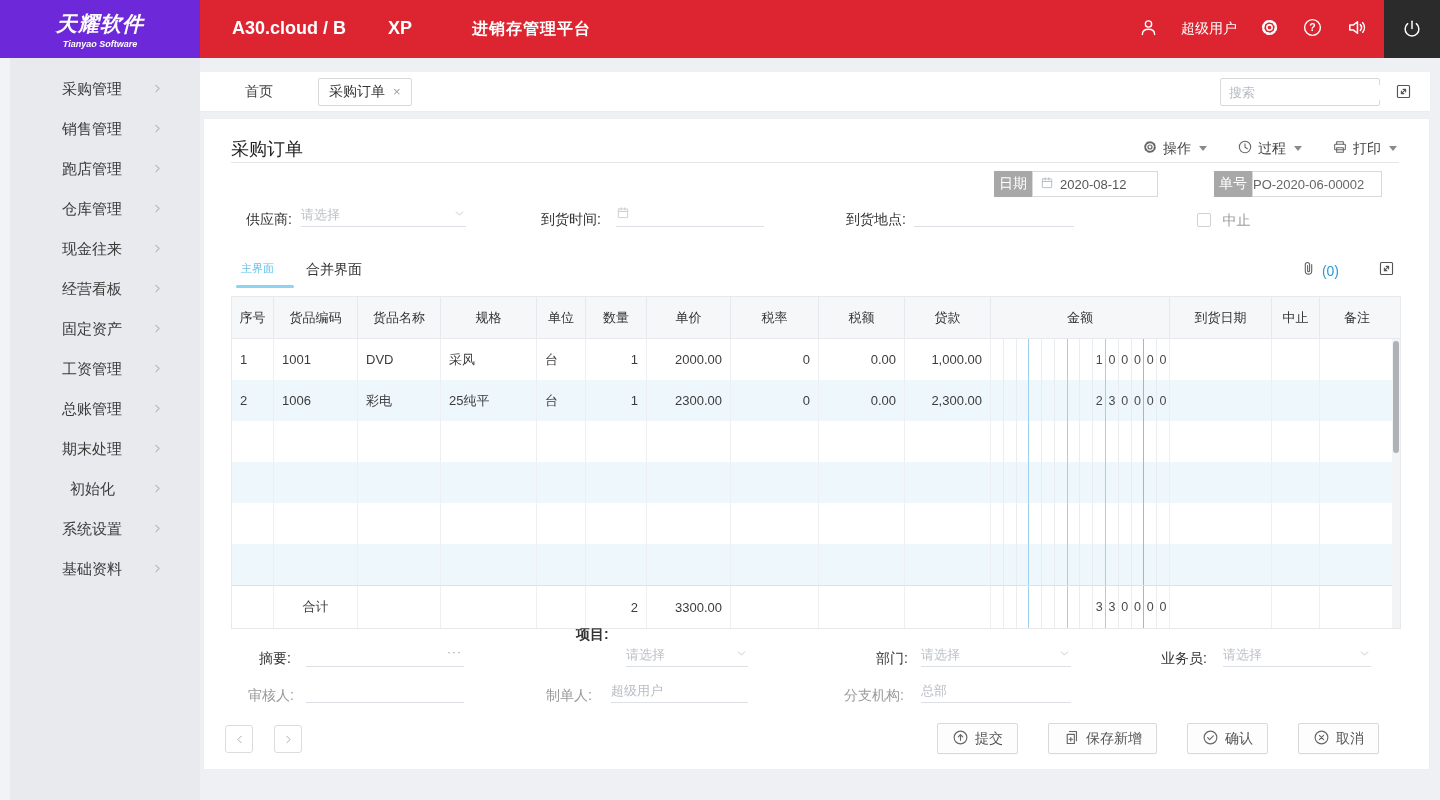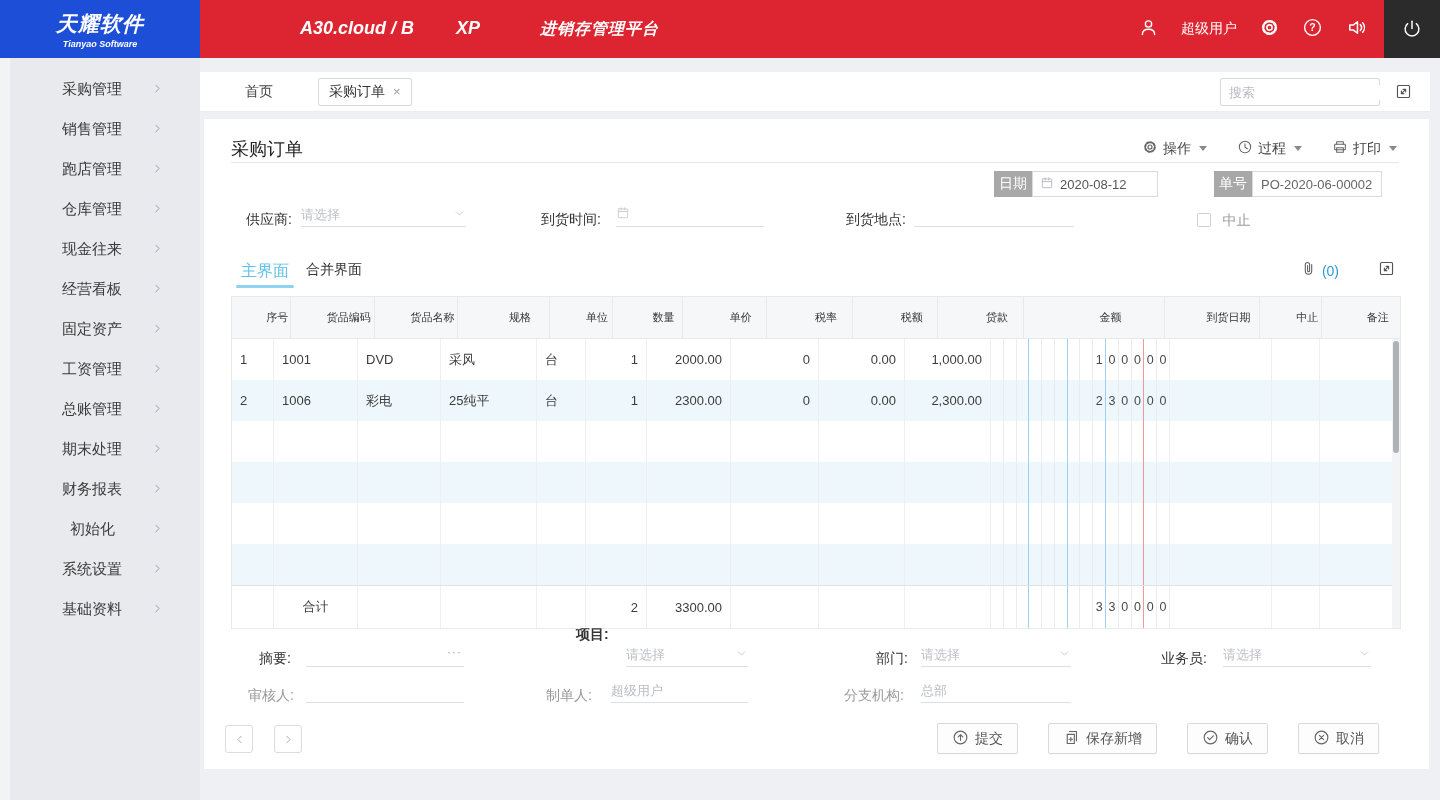--- a/index.html
+++ b/index.html
@@ -3,24 +3,24 @@
 <meta charset="utf-8">
 <style>
   * { margin:0; padding:0; box-sizing:border-box; }
   html,body { width:1440px; height:800px; overflow:hidden; }
   body { font-family:"Liberation Sans","DejaVu Sans",sans-serif; background:#eef0f4; color:#333; }
   .icon { display:inline-block; vertical-align:middle; }
   svg.ic { fill:none; stroke:currentColor; stroke-width:1.6; stroke-linecap:round; stroke-linejoin:round; }
 
   
   #header { position:absolute; top:0; left:0; width:1440px; height:58px; background:#dc2530; display:flex; align-items:center; }
-  #logo { width:200px; height:58px; background:#1d4ed8; color:#fff; display:flex; flex-direction:column; align-items:center; justify-content:center; }
+  #logo { width:200px; height:58px; background:#6d28d9; color:#fff; display:flex; flex-direction:column; align-items:center; justify-content:center; }
   #logo .cn { font-size:21px; font-weight:bold; font-style:italic; letter-spacing:1px; }
   #logo .en { font-size:9px; font-style:italic; font-weight:bold; margin-top:1px; }
-  #htitle { color:#fff; font-style:italic; font-weight:bold; margin-left:100px; display:flex; align-items:baseline;text-align:right; }
+  #htitle { color:#fff; font-weight:bold; margin-left:32px; display:flex; align-items:baseline;text-align:right; }
   #htitle .prod { font-size:18px; }
   #htitle .ed { font-size:18px; margin-left:42px; }
   #htitle .plat { font-size:16px; margin-left:60px; letter-spacing:1px; }
   #hright { position:absolute; right:56px; top:0; height:58px; display:flex; align-items:center; color:#fff; gap:22px; padding-right:16px; }
   #hright .uname { font-size:14px; }
   #power { position:absolute; right:0; top:0; width:56px; height:58px; background:#2b2b2b; color:#fff; display:flex; align-items:center; justify-content:center; cursor:pointer; }
 
   
   #sidebar { position:absolute; top:58px; left:0; width:200px; height:742px; background:#e9eaee; border-left:10px solid #f2f3f5; padding-top:11px; }
   .side-item { height:40px; display:flex; align-items:center; padding-left:52px; font-size:15px; color:#3a3a3a; cursor:pointer; position:relative; }
@@ -47,49 +47,49 @@
   #title-hr { position:absolute; left:27px; right:30px; top:43px; border-bottom:1px solid #e6e6e6; }
 
   
   .tag-label { height:26px; background:#a8a8a8; color:#fff; font-size:14px; display:flex; align-items:center; justify-content:center; }
   #date-group { position:absolute; left:790px; top:52px; display:flex; }
   #date-group .tag-label { width:38px; }
   #date-input { width:126px; height:26px; border:1px solid #d9d9d9; background:#fff; display:flex; align-items:center; padding-left:7px; gap:6px; font-size:13px; color:#555; }
   #date-input .icon { color:#b6bbc2; }
   #no-group { position:absolute; left:1010px; top:52px; display:flex; }
   #no-group .tag-label { width:38px; }
-  #no-input { width:130px; height:26px; border:1px solid #d9d9d9; background:#fff; display:flex; align-items:center; padding-left:8px; font-size:13px; color:#666; }
+  #no-input { width:130px; height:26px; border:1px solid #d9d9d9; background:#fff; display:flex; align-items:center; font-size:13px; color:#666; }
 
   
   .fline { position:absolute; font-size:14px; color:#333; }
   .u-input { border:0; border-bottom:1px solid #dcdfe3; font-size:13px; color:#333; outline:none; background:transparent; height:24px; font-family:inherit; }
   .u-input::placeholder { color:#bcc1c8; }
   .sel { border-bottom:1px solid #dcdfe3; height:24px; display:flex; align-items:center; justify-content:space-between; cursor:pointer;gap:12px; }
   .sel .ph { font-size:13px; color:#bcc1c8; }
   .sel .icon { color:#c0c4cc; }
   .chk { width:14px; height:14px; border:1px solid #d0d0d0; border-radius:2px; background:#fff; display:inline-block; vertical-align:-2px; cursor:pointer; }
 
   
   #viewtabs { position:absolute; left:27px; top:138px; right:30px; height:32px; }
-  #vt-main { position:absolute; left:10px; top:4px; font-size:16px; color:#62c1ea; cursor:pointer; }
+  #vt-main { position:absolute; left:10px; top:4px; font-size:11px; color:#62c1ea; cursor:pointer; }
   #vt-main-line { position:absolute; left:5px; top:28px; width:58px; height:3px; background:#8fd3f2; border-radius:2px; }
   #vt-merge { position:absolute; left:75px; top:4px; font-size:14px; color:#333; cursor:pointer; }
   #attach { position:absolute; right:60px; top:3px; display:flex; align-items:center; gap:5px; cursor:pointer; }
   #attach .icon { color:#666; }
   #attach .cnt { font-size:14px; color:#2a9ad6; }
   #vt-expand { position:absolute; right:4px; top:3px; color:#555; cursor:pointer; }
 
   
   #grid { position:absolute; left:27px; top:177px; width:1170px; border:1px solid #e7e9ec; }
   .trow { display:flex; height:41px; position:relative; }
   .trow.head { height:42px; background:#f6f7f8; border-bottom:1px solid #e7e9ec; }
   .trow.alt { background:#eef7fc; }
   .trow.total { height:43px; border-top:1px solid #dfe2e6; }
   .td { border-right:1px solid #edeff2; height:100%; display:flex; align-items:center; font-size:13px; color:#3c3c3c; overflow:hidden; }
-  .head .td { justify-content:center; font-size:11px; color:#333; border-right-color:#e7e9ec;margin-left:33px; }
+  .head .td { justify-content:center; font-size:13px; color:#333; border-right-color:#e7e9ec; }
   .td.tl { justify-content:flex-start; padding-left:8px; }
   .td.tr { justify-content:flex-end; padding-right:8px; }
   .td.tc { justify-content:center; }
   .c1{width:42px}.c2{width:84px}.c3{width:83px}.c4{width:96px}.c5{width:49px}.c6{width:61px}.c7{width:84px}
   .c8{width:88px}.c9{width:86px}.c10{width:86px}.c11{width:179px}.c12{width:102px}.c13{width:48px}.c14{width:74px;border-right:0}
   .agrid { display:flex; width:100%; height:100%; }
   .agrid i { flex:1; height:100%; border-right:1px solid #e9edf0; font-style:normal; display:flex; align-items:center; justify-content:center; font-size:12.5px; color:#4a4a4a; }
   .agrid i:nth-child(3), .agrid i:nth-child(6), .agrid i:nth-child(9) { border-right-color:#9fd0f0; }
   .agrid i:nth-child(12) { border-right-color:#f19999; }
   .agrid i:nth-child(14) { border-right:0; }
@@ -268,26 +268,20 @@
         </svg></span>
     </div>
   <div class="side-item">
       <span>总账管理</span>
       <span class="chev"><svg class="ic" width="13" height="13">
           <use href="#i-chev-r"></use>
         </svg></span>
     </div>
   <div class="side-item">
       <span>期末处理</span>
-      <span class="chev"><svg class="ic" width="13" height="13">
-          <use href="#i-chev-r"></use>
-        </svg></span>
-    </div>
-  <div class="side-item">
-      <span>财务报表</span>
       <span class="chev"><svg class="ic" width="13" height="13">
           <use href="#i-chev-r"></use>
         </svg></span>
     </div>
   <div class="side-item" style="padding-left:60px">
       <span>初始化</span>
       <span class="chev"><svg class="ic" width="13" height="13">
           <use href="#i-chev-r"></use>
         </svg></span>
     </div>

